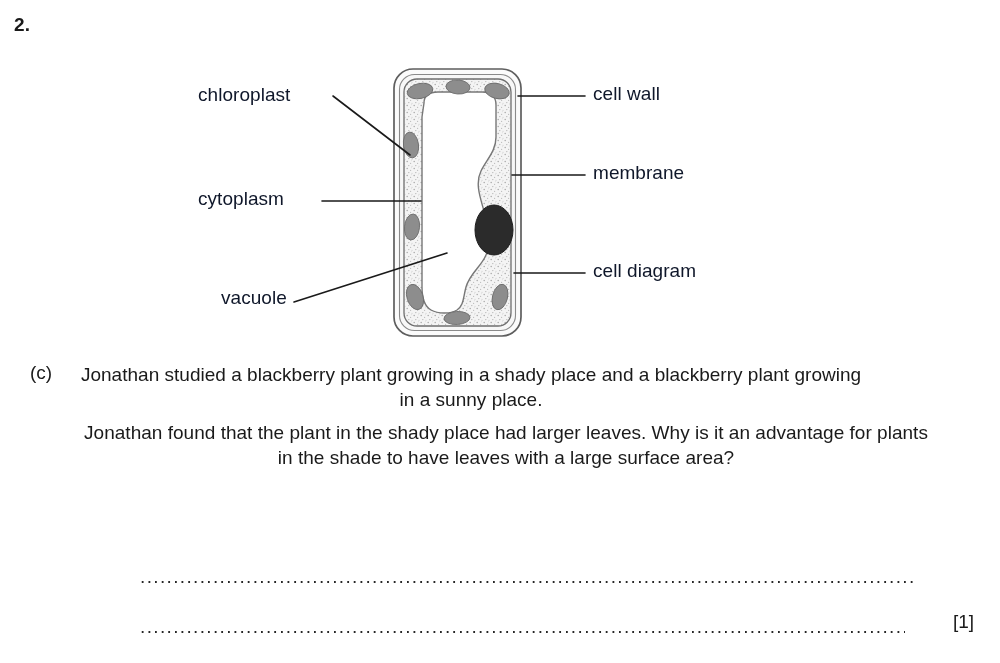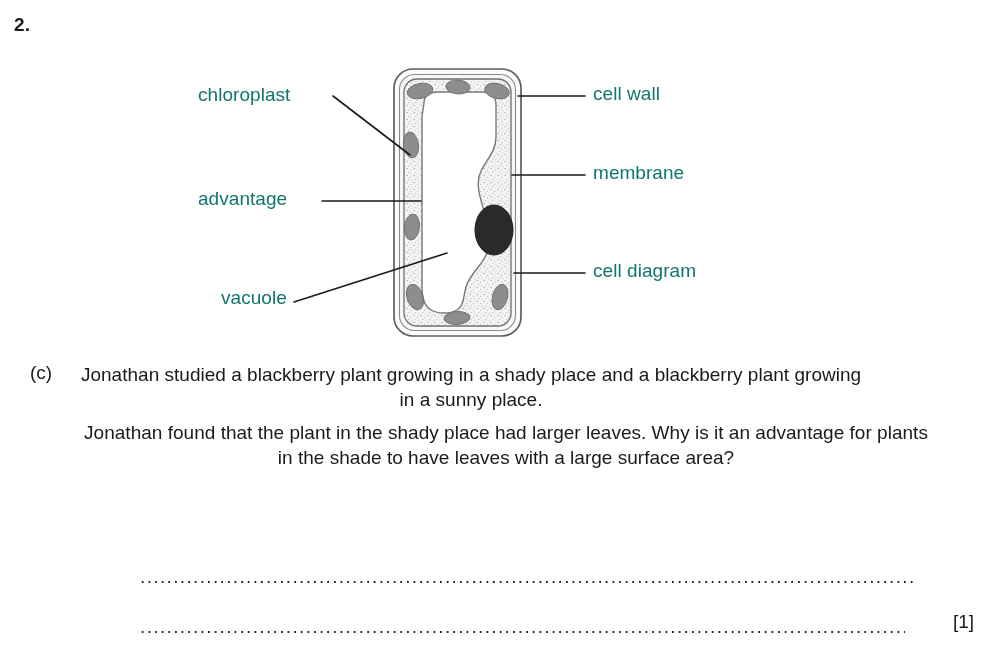--- a/index.html
+++ b/index.html
@@ -43,21 +43,21 @@
     position: absolute;
     left: 0; top: 55px;
     width: 1000px;
     height: 295px;
   }
   #cell-diagram svg { display: block; }
 
   .diagram-label {
     position: absolute;
     font-size: 19px;
-    color: #0f766e;
+    color: #0f172a;
     white-space: nowrap;
     letter-spacing: 0.05px;
     text-align: center;
   }
   #label-chloroplast { left: 198px; top: 29px; }
   #label-cytoplasm   { left: 198px; top: 133px; }
   #label-vacuole     { left: 201px; top: 232px; margin-left: 20px; }
   #label-cell-wall   { left: 593px; top: 28px; }
   #label-nucleus     { left: 593px; top: 107px; }
   #label-cell-membrane { left: 593px; top: 205px; }
@@ -191,21 +191,21 @@
 
       <line x1="518" y1="41" x2="585" y2="41"></line>
 
       <line x1="512" y1="120" x2="585" y2="120"></line>
 
       <line x1="514" y1="218" x2="585" y2="218"></line>
     </g>
   </svg>
 
   <span class="diagram-label" id="label-chloroplast">chloroplast</span>
-  <span class="diagram-label" id="label-cytoplasm">advantage</span>
+  <span class="diagram-label" id="label-cytoplasm">cytoplasm</span>
   <span class="diagram-label" id="label-vacuole">vacuole</span>
   <span class="diagram-label" id="label-cell-wall">cell wall</span>
   <span class="diagram-label" id="label-nucleus">membrane</span>
   <span class="diagram-label" id="label-cell-membrane">cell diagram</span>
 </div>
 
 <div id="part-c">
   <span id="part-c-letter">(c)</span>
   <div id="part-c-body">
     <p class="para" id="para-context">Jonathan studied a blackberry plant growing in a shady place and a blackberry plant growing in a sunny place.</p>

